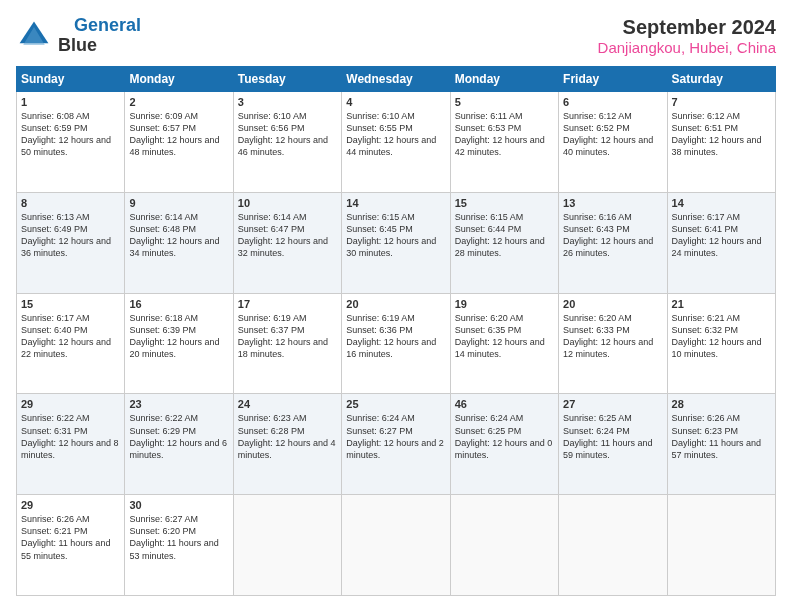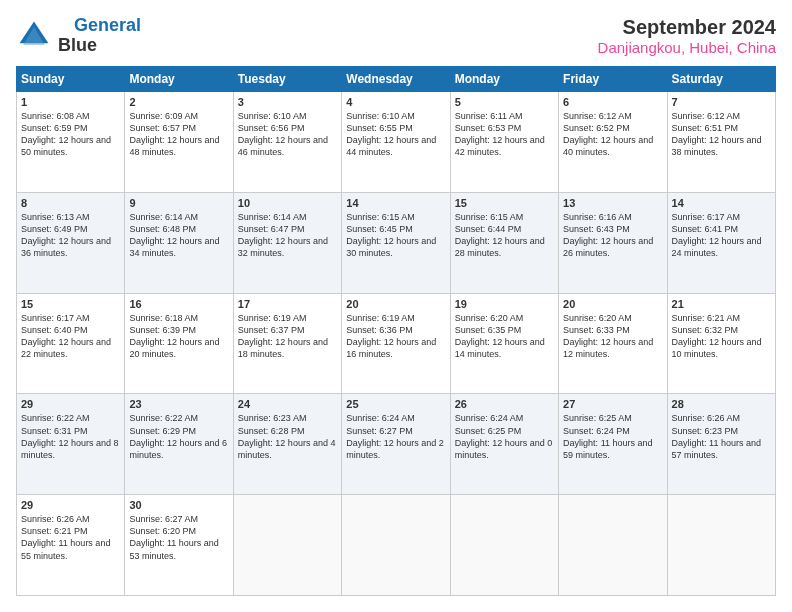--- a/index.html
+++ b/index.html
@@ -230,21 +230,21 @@
           </td>
           <td>
             <div class="day-num">24</div>
 <div class="day-info">Sunrise: 6:23 AM<br>Sunset: 6:28 PM<br>Daylight: 12 hours and 4 minutes.</div>
           </td>
           <td>
             <div class="day-num">25</div>
 <div class="day-info">Sunrise: 6:24 AM<br>Sunset: 6:27 PM<br>Daylight: 12 hours and 2 minutes.</div>
           </td>
           <td>
-            <div class="day-num">26</div>
+            <div class="day-num">46</div>
 <div class="day-info">Sunrise: 6:24 AM<br>Sunset: 6:25 PM<br>Daylight: 12 hours and 0 minutes.</div>
           </td>
           <td>
             <div class="day-num">27</div>
 <div class="day-info">Sunrise: 6:25 AM<br>Sunset: 6:24 PM<br>Daylight: 11 hours and 59 minutes.</div>
           </td>
           <td>
             <div class="day-num">28</div>
 <div class="day-info">Sunrise: 6:26 AM<br>Sunset: 6:23 PM<br>Daylight: 11 hours and 57 minutes.</div>
           </td>

